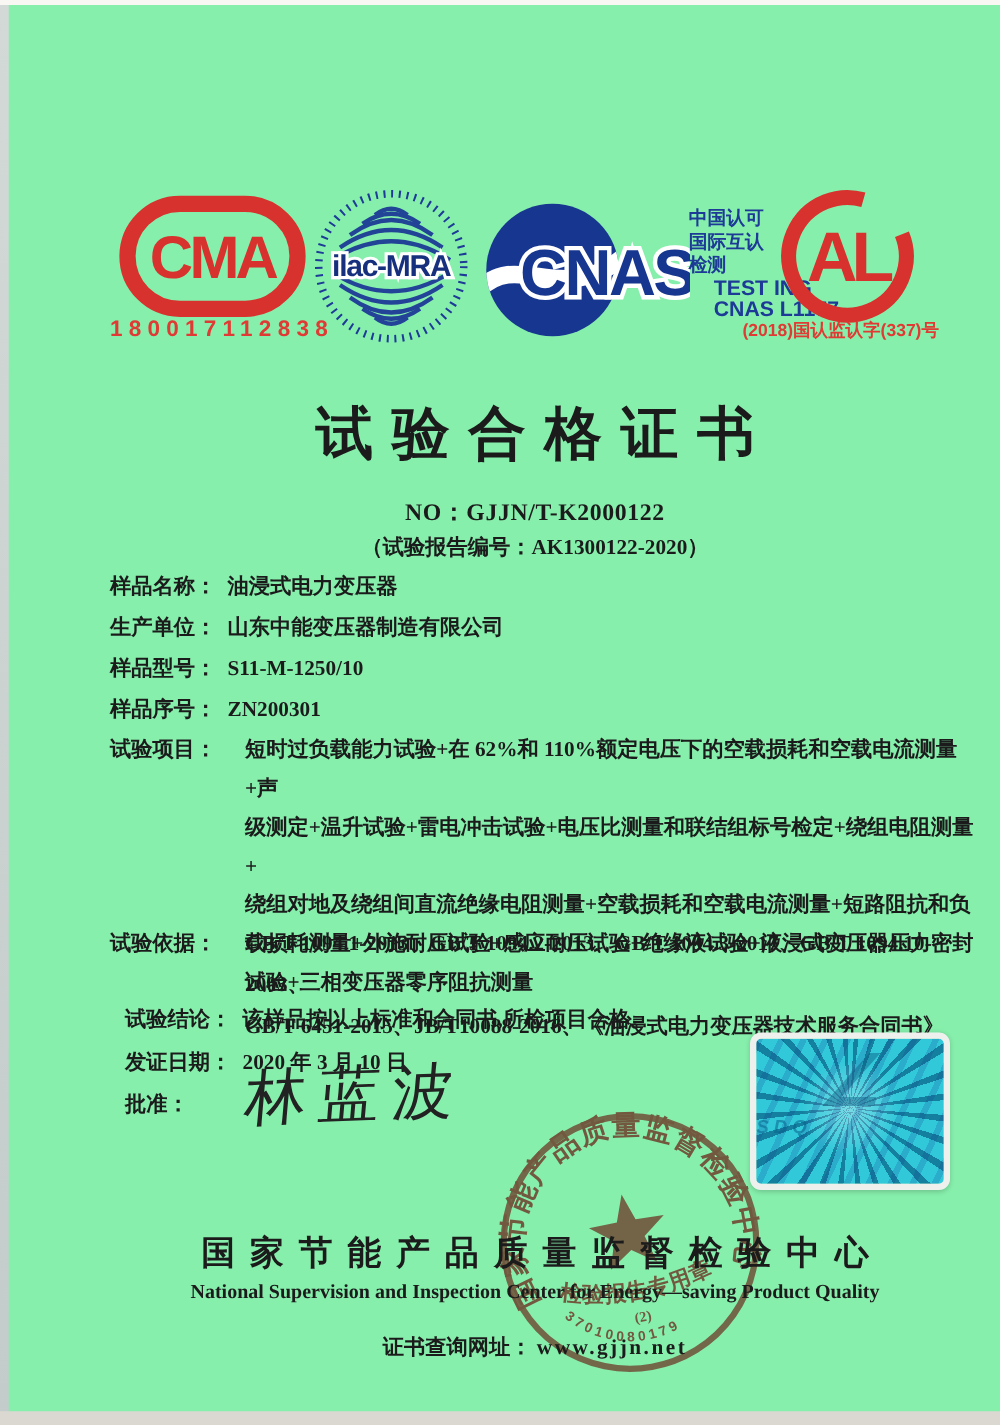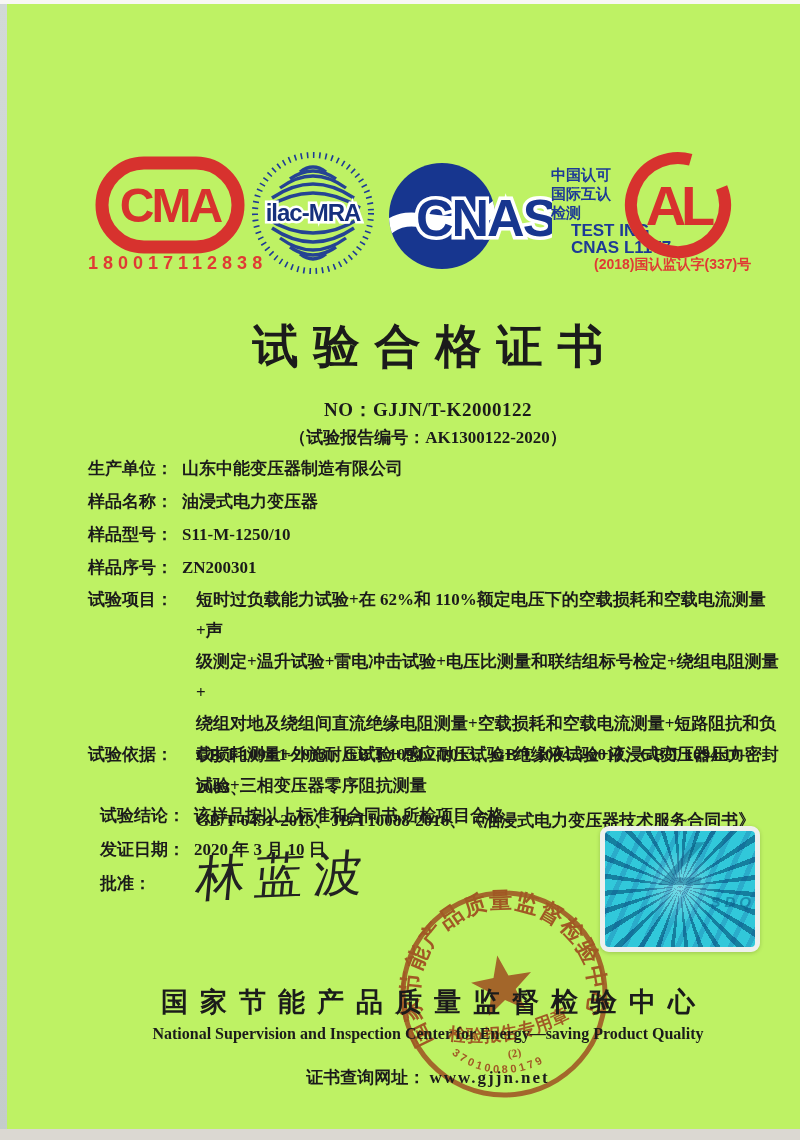--- a/index.html
+++ b/index.html
@@ -3,21 +3,21 @@
 <meta charset="utf-8">
 <style>
   html,body{margin:0;padding:0;}
   body{background:#888;}
   .page{
     position:relative;width:800px;height:1140px;margin:0 auto;
     background:
       radial-gradient(ellipse at 50% 40%, rgba(255,255,255,.5), rgba(0,0,0,0) 70%),
       linear-gradient(105deg, #efedе9 0%, #f3f1ed 30%, #f1efeb 70%, #edebe6 100%),
       #f2f0ec;
-    background-color:#bef264;
+    background-color:#86efac;
     overflow:hidden;
     font-family:"Liberation Serif","DejaVu Serif",serif;
     color:#1b1b1b;
   }
   .edge-left{position:absolute;left:0;top:0;width:7px;height:100%;
     background:linear-gradient(#d2d9d7,#c4cccb);}
   .edge-bottom{position:absolute;left:0;bottom:0;width:100%;height:11px;background:#dbd8d2;}
   .edge-top{position:absolute;left:0;top:0;width:100%;height:4px;background:#f8f7f4;}
 
   .abs{position:absolute;}
@@ -67,21 +67,21 @@
   .hologram{left:600px;top:826px;width:150px;height:116px;border-radius:9px;
     border:5px solid #eef0ee;box-shadow:0 1px 4px rgba(0,0,0,.18);
     background:
       repeating-linear-gradient(115deg, rgba(15,60,140,.20) 0 5px, rgba(0,0,0,0) 5px 16px),
       radial-gradient(circle at 50% 48%, rgba(255,255,255,.35), rgba(0,0,0,0) 40%),
       repeating-conic-gradient(from 3deg at 50% 48%, #157f9f 0deg 4deg, #31c8da 4deg 13deg);
     overflow:hidden;}
   .holo-glyph{position:absolute;left:0;top:6px;width:100%;text-align:center;
     font-size:56px;font-weight:900;font-style:italic;color:rgba(12,90,130,.45);
     font-family:"Liberation Sans",sans-serif;line-height:56px;}
-  .holo-text{position:absolute;left:0;top:62px;width:100%;text-align:right;
+  .holo-text{position:absolute;left:0;top:62px;width:100%;text-align:left;
     font-size:15px;font-weight:700;font-style:italic;letter-spacing:4px;
     color:rgba(10,100,140,.55);font-family:"Liberation Sans",sans-serif;}
 
   
   .stamp{left:394px;top:884px;transform:rotate(-10deg);
     mix-blend-mode:multiply;opacity:.92;}
 
   
   .footer-cn{top:984px;font-size:27px;font-weight:700;letter-spacing:12px;text-indent:12px;}
   .footer-en{top:1025px;font-size:16px;font-weight:700;}
@@ -146,26 +146,26 @@
     <text x="66" y="76" text-anchor="middle" font-size="56" font-weight="900" font-family="Liberation Sans, sans-serif" letter-spacing="-5" fill="#d7322e">AL</text>
   </svg>
   <div class="abs cal-note">(2018)国认监认字(337)号</div>
 
   <div class="abs center title">试验合格证书</div>
   <div class="abs center cert-no">NO：GJJN/T-K2000122</div>
   <div class="abs center report-no">（试验报告编号：AK1300122-2020）</div>
 
   <div class="abs fields">
     <div class="frow">
+      <span class="flabel">样品名称：</span>
+      <span class="fvalue">油浸式电力变压器</span>
+    </div>
+    <div class="frow">
       <span class="flabel">生产单位：</span>
       <span class="fvalue">山东中能变压器制造有限公司</span>
-    </div>
-    <div class="frow">
-      <span class="flabel">样品名称：</span>
-      <span class="fvalue">油浸式电力变压器</span>
     </div>
     <div class="frow">
       <span class="flabel">样品型号：</span>
       <span class="fvalue">S11-M-1250/10</span>
     </div>
     <div class="frow">
       <span class="flabel">样品序号：</span>
       <span class="fvalue">ZN200301</span>
     </div>
   </div>

